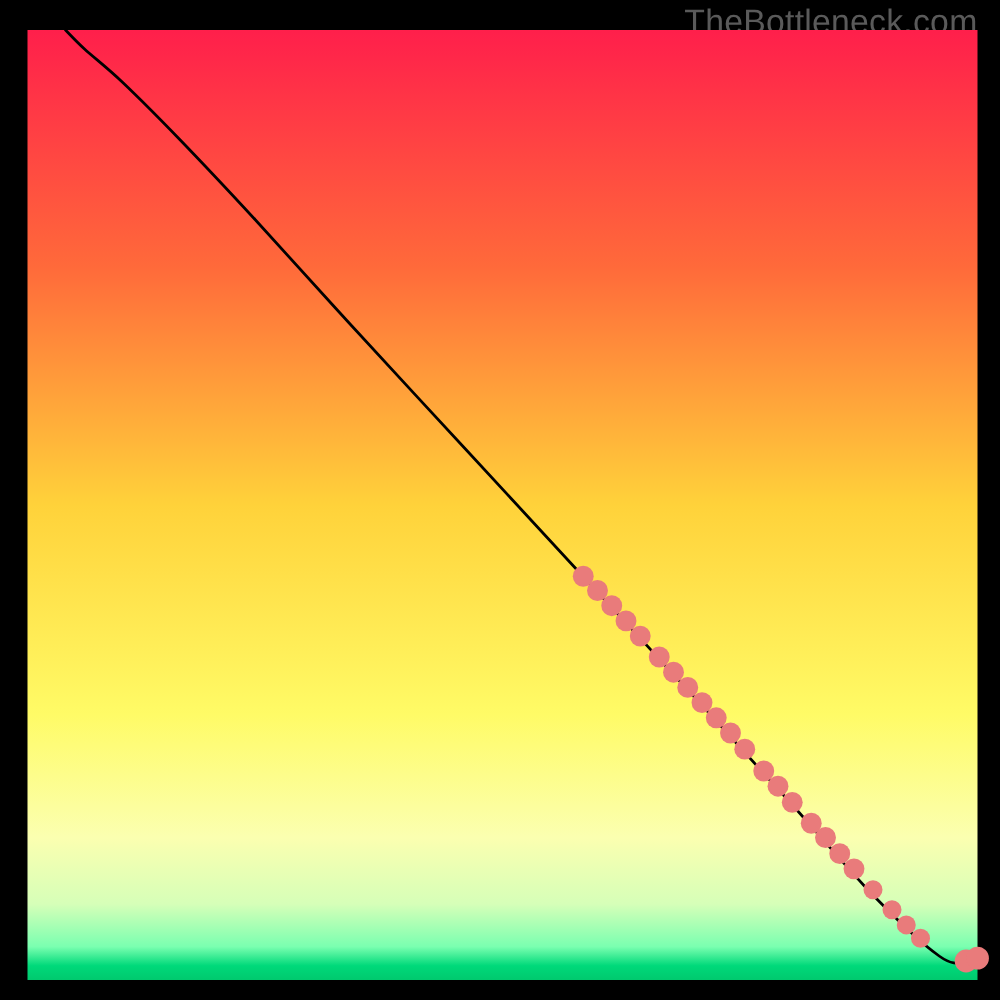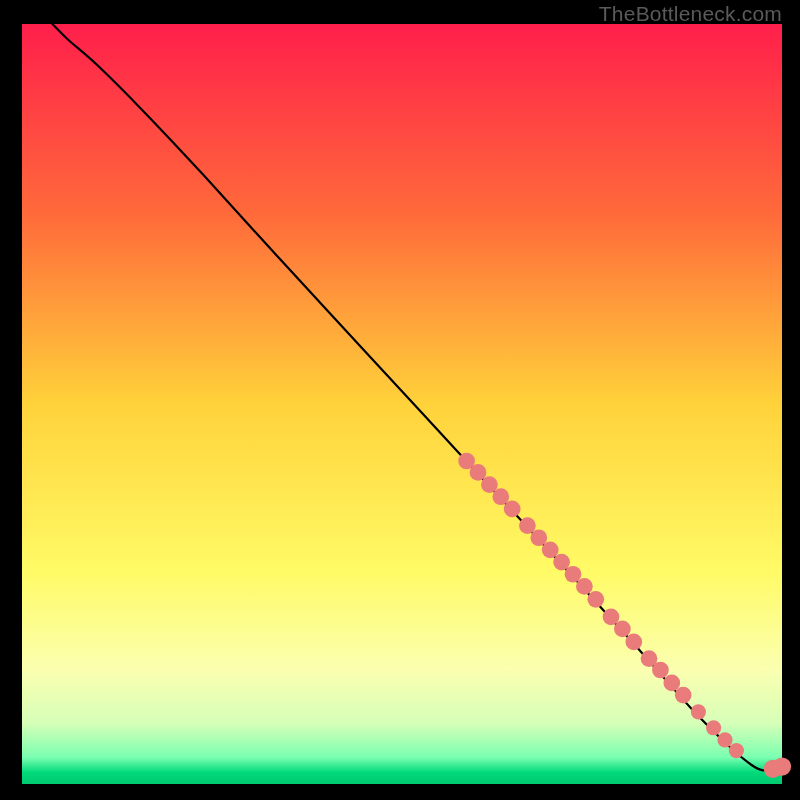--- a/index.html
+++ b/index.html
@@ -15,21 +15,21 @@
     position: relative;
     width: 800px;
     height: 800px;
     background: #000;
   }
   .watermark {
     position: absolute;
     top: 2px;
     right: 18px;
     color: #5a5a5a;
-    font-size: 21px;
+    font-size: 27px;
     font-weight: 400;
     letter-spacing: 0.2px;
     user-select: none;
   }
   svg {
     position: absolute;
     left: 0;
     top: 0;
   }
 </style>

